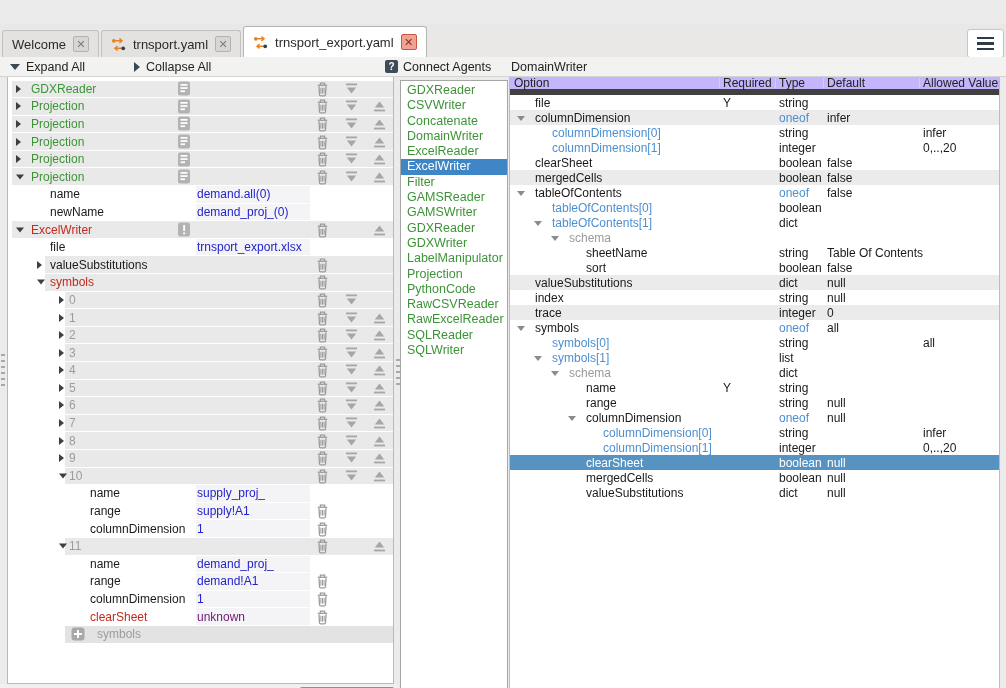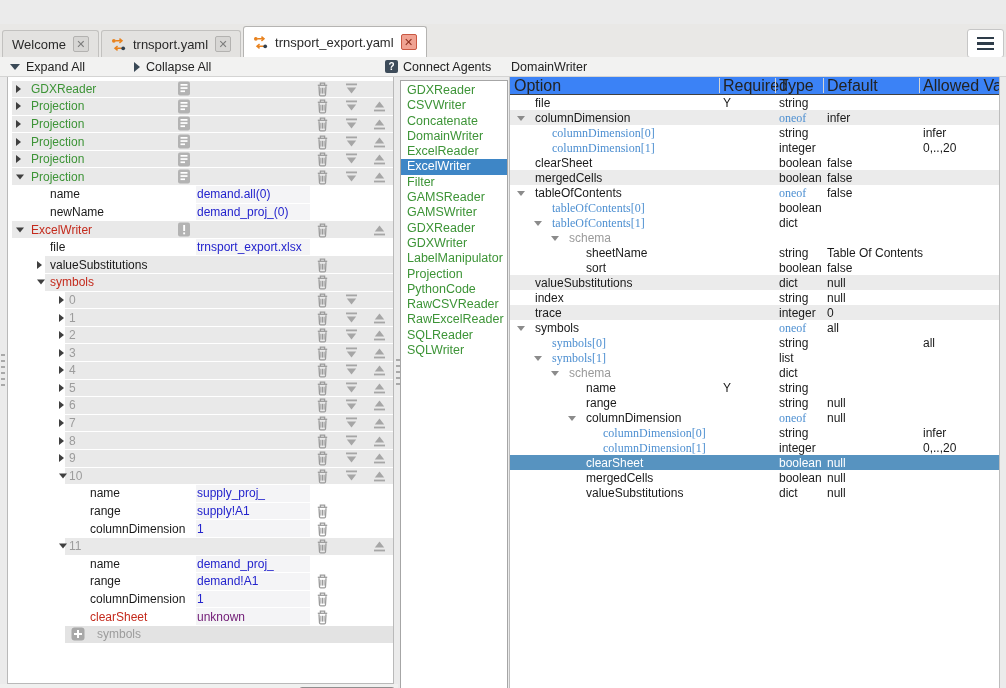--- a/index.html
+++ b/index.html
@@ -50,30 +50,30 @@
   .tval.red{ color:#701a75; }
   .ic { position:absolute; top:50%; transform:translateY(-50%); width:16px; height:16px; display:flex; align-items:center; justify-content:center; }
 
   
   .agents-panel { position:absolute; left:400px; top:3px; width:108px; height:630px; background:#fff; border:1px solid #a6a6a6; padding-top:2px; overflow:hidden; }
   .aitem { height:15.3px; line-height:15.3px; padding-left:6px; font-size:12.5px; color:#3d9437; white-space:nowrap; }
   .aitem.sel { background:#3e86c6; color:#fff; }
 
   
   .defs-panel { position:absolute; left:509px; top:0; width:491px; height:633px; background:#fff; border:1px solid #bdbdbd; border-top:none; overflow:hidden; }
-  .dheader { position:relative; height:18px; background:#3b82f6; border-bottom:1px solid #404040; font-size:16px; color:#222; }
+  .dheader { position:relative; height:18px; background:#c4b5fd; border-bottom:6px solid #404040; font-size:12px; color:#222; }
   .dh-cell { position:absolute; top:50%; transform:translateY(-50%); white-space:nowrap; }
   .dh-sep { position:absolute; top:1px; bottom:1px; width:1px; background:#d4d4d4; }
   .drow { position:relative; height:15px; width:100%; font-size:12px; }
   .drow.stripe { background:#ebebeb; }
   .drow.hl { background:#5793c0; }
   .drow.hl span { color:#fff !important; }
   .dcell { position:absolute; top:50%; transform:translateY(-50%); white-space:nowrap; }
   .darr { position:absolute; top:50%; transform:translateY(-40%); border-top:5px solid #8b8b8b; border-left:4px solid transparent; border-right:4px solid transparent; }
-  .lk{ color:#4d8fd1;font-family:Liberation Serif, serif; } .gy{ color:#9a9a9a; }
+  .lk{ color:#4d8fd1; } .gy{ color:#9a9a9a; }
   .hscroll { position:absolute; left:0; bottom:0; width:100%; height:14px; background:#f4f4f4; border-top:1px solid #d0d0d0; }
   .sb-btn { position:absolute; top:0; width:14px; height:13px; display:flex; align-items:center; justify-content:center; }
   .sb-l{left:0; border-right:1px solid #dcdcdc;} .sb-r{right:0; border-left:1px solid #dcdcdc;}
   .sb-tri-l{width:0;height:0;border-right:5px solid #8a8a8a;border-top:4px solid transparent;border-bottom:4px solid transparent;}
   .sb-tri-r{width:0;height:0;border-left:5px solid #8a8a8a;border-top:4px solid transparent;border-bottom:4px solid transparent;}
   .sb-thumb { position:absolute; left:403px; top:1px; width:75px; height:11px; background:#dcdcdc; border:1px solid #b9b9b9; border-radius:2px; }
 
   
   .tooltip { position:absolute; left:213px; top:560px; background:#ffffe1; border:1px solid #4a4a4a; padding:3px 7px;
              font-size:12.5px; line-height:17px; z-index:10; white-space:nowrap; }

